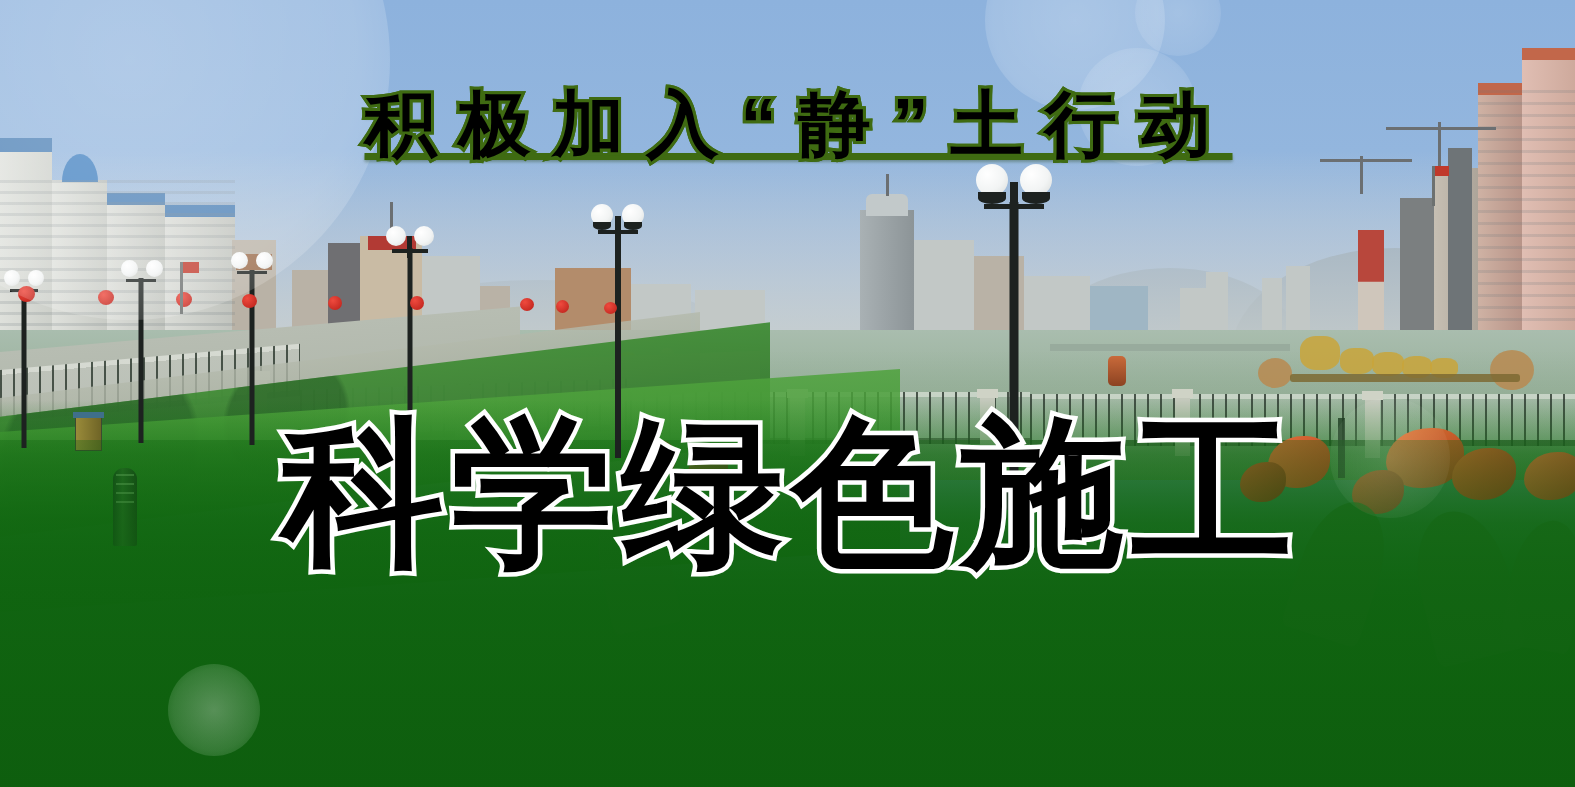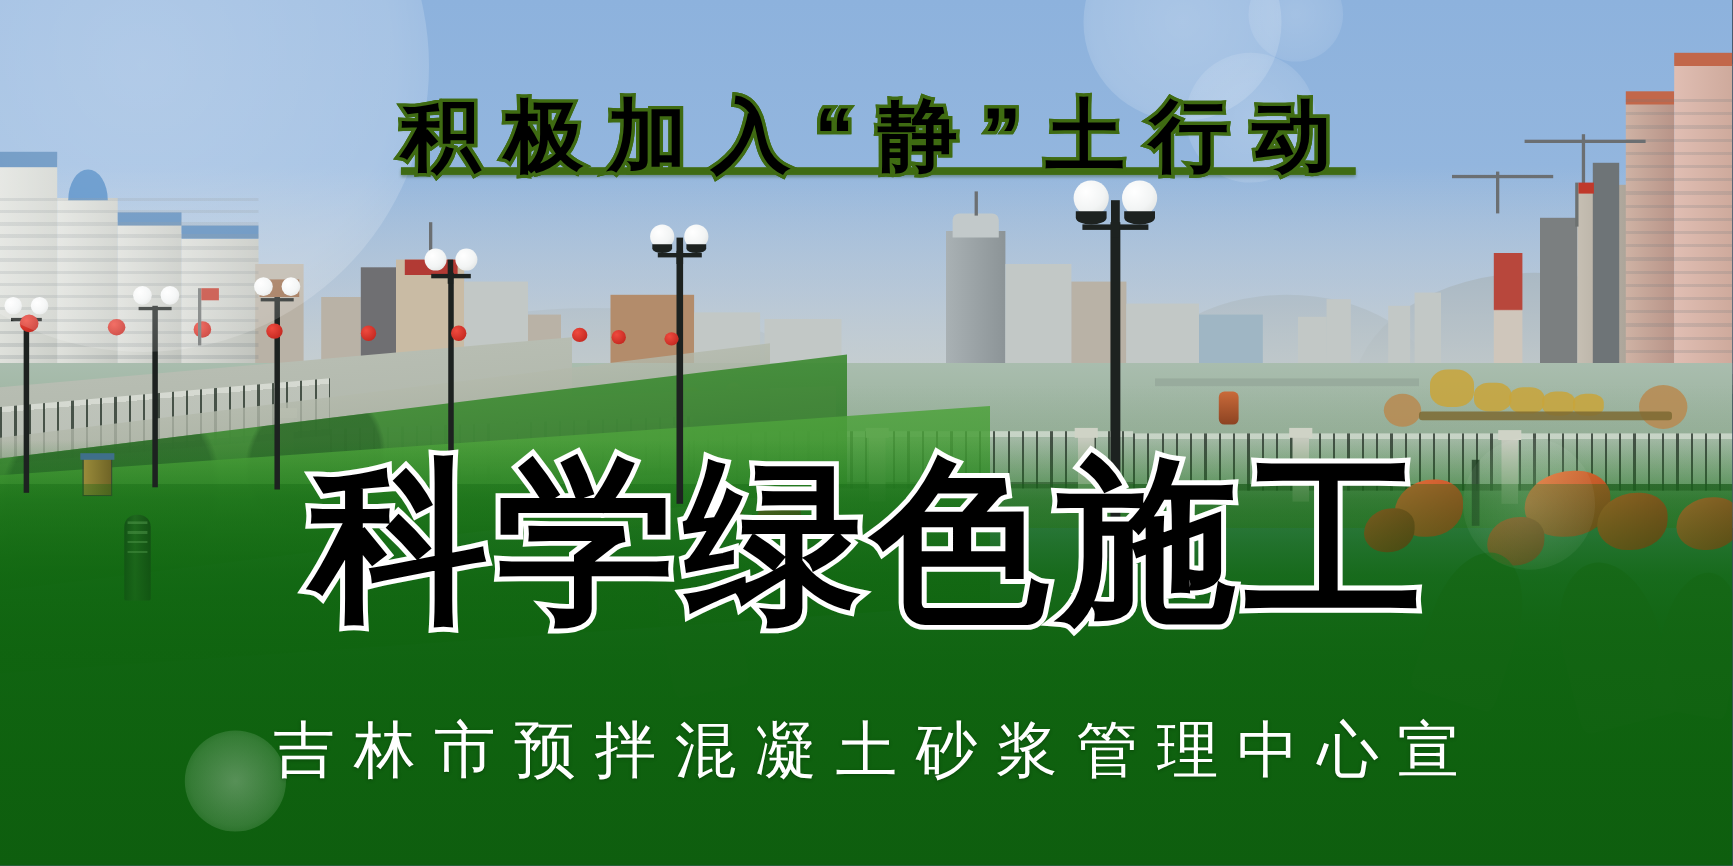--- a/index.html
+++ b/index.html
@@ -377,15 +377,14 @@
   <div class="bokeh" style="left:1078px;top:48px;width:118px;height:118px;background:radial-gradient(circle,rgba(255,255,255,.22) 0%,rgba(255,255,255,.14) 65%,rgba(255,255,255,0) 100%);"></div>
   <div class="bokeh" style="left:1135px;top:-30px;width:86px;height:86px;background:radial-gradient(circle,rgba(255,255,255,.20) 0%,rgba(255,255,255,.12) 65%,rgba(255,255,255,0) 100%);"></div>
   <div class="bokeh" style="left:168px;top:664px;width:92px;height:92px;background:radial-gradient(circle,rgba(255,255,255,.30) 0%,rgba(230,245,230,.18) 62%,rgba(255,255,255,0) 100%);"></div>
   <div class="bokeh" style="left:1330px;top:398px;width:120px;height:120px;background:radial-gradient(circle,rgba(255,255,255,.14) 0%,rgba(255,255,255,.07) 60%,rgba(255,255,255,0) 100%);"></div>
 
   <div class="tline" id="topline">积极加入“静”土行动</div>
 
 
   <div class="tline head" id="head2">科学绿色施工</div>
 
-  <div class="tline" id="byline">吉林市预拌混凝土砂浆管理中心宣</div>
 
 </div>
 
 </body></html>

